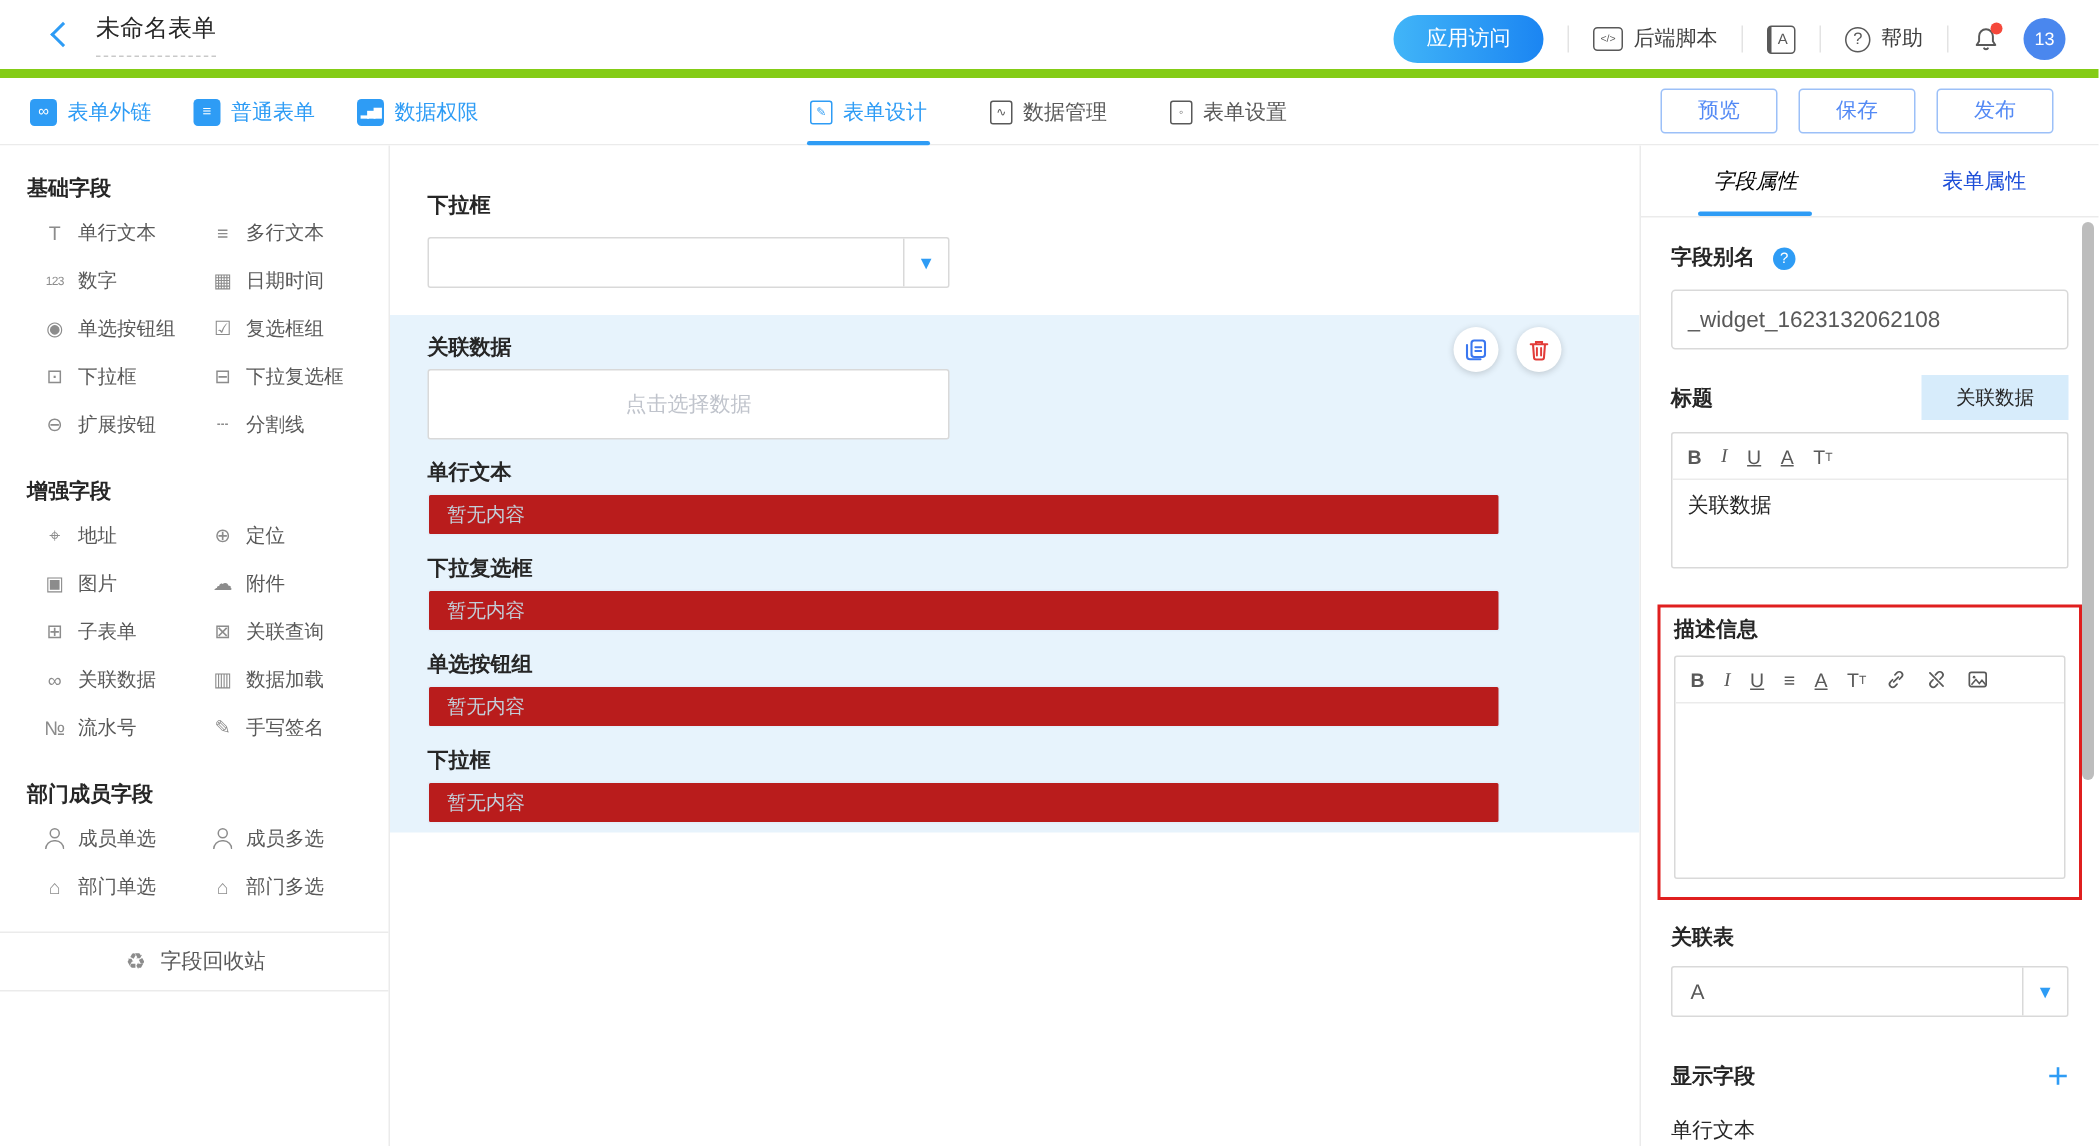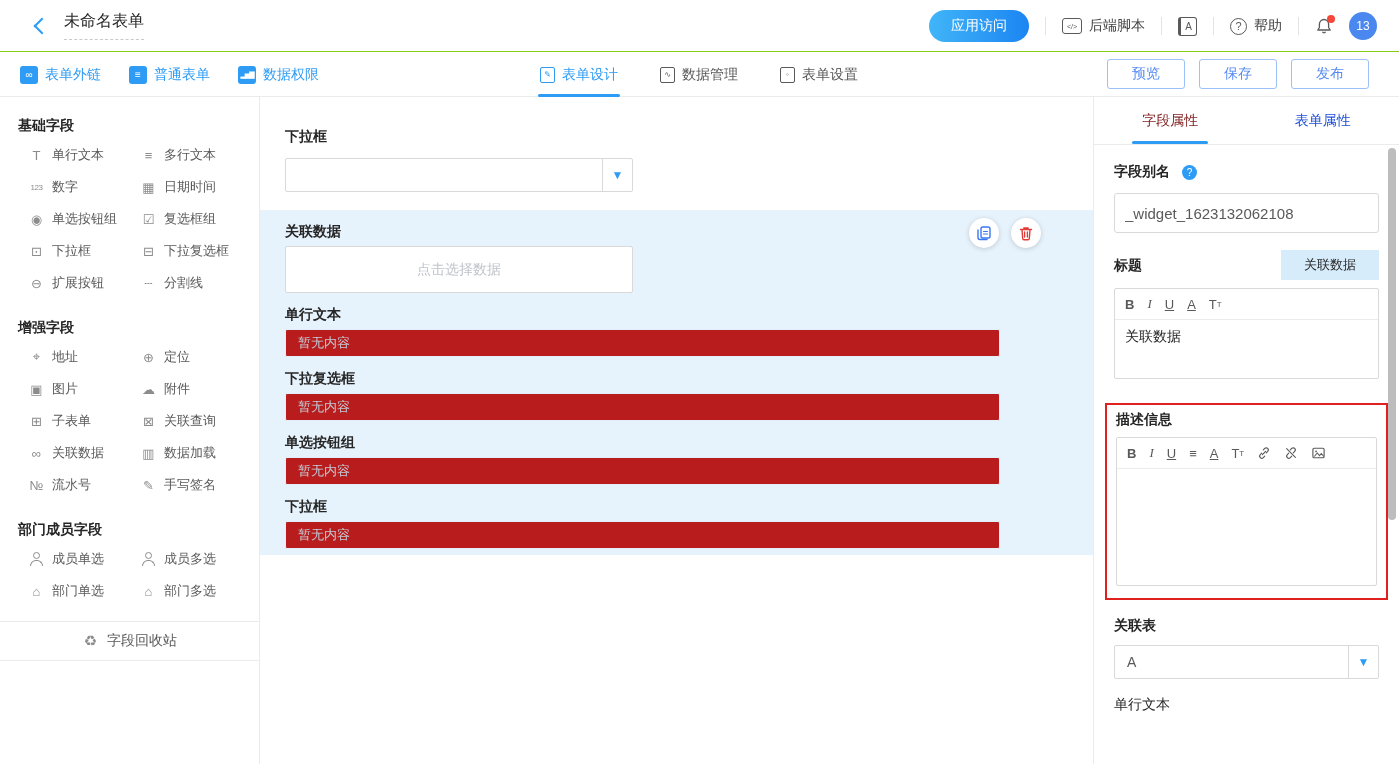--- a/index.html
+++ b/index.html
@@ -1,21 +1,21 @@
 <!DOCTYPE html>
 <html><head>
 <meta charset="utf-8">
 <style>
   * { margin:0; padding:0; box-sizing:border-box; }
   html,body { width:1399px; height:764px; overflow:hidden; background:#fff;
     font-family:"Liberation Sans","DejaVu Sans",sans-serif; color:#262626; }
 
   
   .header { position:absolute; left:0; top:0; width:1399px; height:52px; background:#fff;
-    border-bottom:1px solid #84cc16; display:flex; align-items:center; }
+    border-bottom:6px solid #84cc16; display:flex; align-items:center; }
   .back { width:12px; height:12px; border-left:2px solid #2e9cf5; border-bottom:2px solid #2e9cf5;
     transform:rotate(45deg); margin-left:36px; cursor:pointer; }
   .doc-title { margin-left:16px; font-size:16px; color:#262626; padding-bottom:7px;
     border-bottom:1px dashed #c9c9c9; }
   .hright { position:absolute; right:22px; top:0; height:52px; display:flex; align-items:center; gap:16px; }
   .pill { height:32px; padding:0 22px; border-radius:16px; border:none; color:#fff; font-size:14px;
     background:linear-gradient(90deg,#41b5f8,#1b85f2); display:flex; align-items:center; cursor:pointer; }
   .vdiv { width:1px; height:18px; background:#e3e3e3; }
   .hitem { display:flex; align-items:center; gap:7px; font-size:14px; color:#404040; cursor:pointer; }
   .code-box { width:20px; height:16px; border:1.4px solid #595959; border-radius:3px; font-size:7px;
@@ -84,21 +84,21 @@
   .float-btns { position:absolute; top:8px; right:52px; display:flex; gap:12px; }
   .cbtn { width:30px; height:30px; border-radius:50%; background:#fff; border:none;
     box-shadow:0 1px 5px rgba(0,0,0,.18); display:flex; align-items:center; justify-content:center; cursor:pointer; }
 
   
   .panel { position:absolute; right:0; top:97px; width:306px; bottom:0; background:#fff;
     border-left:1px solid #ebebeb; }
   .p-tabs { height:48px; display:flex; border-bottom:1px solid #ebebeb; }
   .p-tab { flex:1; display:flex; align-items:center; justify-content:center; font-size:14px; color:#1d4ed8;
     cursor:pointer; position:relative; }
-  .p-tab.active { color:#7f1d1d; }
+  .p-tab.active { color:#000000;font-style:italic; }
   .p-tab.active::after { content:""; position:absolute; bottom:0; left:50%; margin-left:-38px; width:76px;
     height:3px; background:#2e9cf5; border-radius:2px; }
   .p-body { padding:0 20px; position:relative; }
   .p-label { font-size:14px; font-weight:bold; color:#262626; }
   .row-alias { margin-top:18px; display:flex; align-items:center; gap:12px; }
   .qmark { width:15px; height:15px; border-radius:50%; background:#2e9cf5; color:#fff; font-size:10px;
     display:flex; align-items:center; justify-content:center; cursor:pointer; }
   .alias-input { margin-top:12px; width:100%; height:40px; border:1px solid #d9d9d9; border-radius:3px;
     font-size:15px; color:#595959; padding:0 10px; font-family:inherit; }
   .row-title { margin-top:24px; display:flex; justify-content:space-between; align-items:flex-start; }
@@ -416,18 +416,22 @@
     <div class="row-table">
       <span class="p-label">关联表</span>
       <div class="p-select">
         <span class="val">A</span>
         <span class="caret-zone">
             <span class="caret">▼</span>
           </span>
       </div>
     </div>
 
+    <div class="row-display">
+      <span class="p-label">显示字段</span>
+      <span class="plus">+</span>
+    </div>
     <div id="display-fields">
         <div class="df-item">单行文本</div>
       </div>
   </div>
   <div class="p-scrollbar"></div>
 </div>
 
 </body></html>

